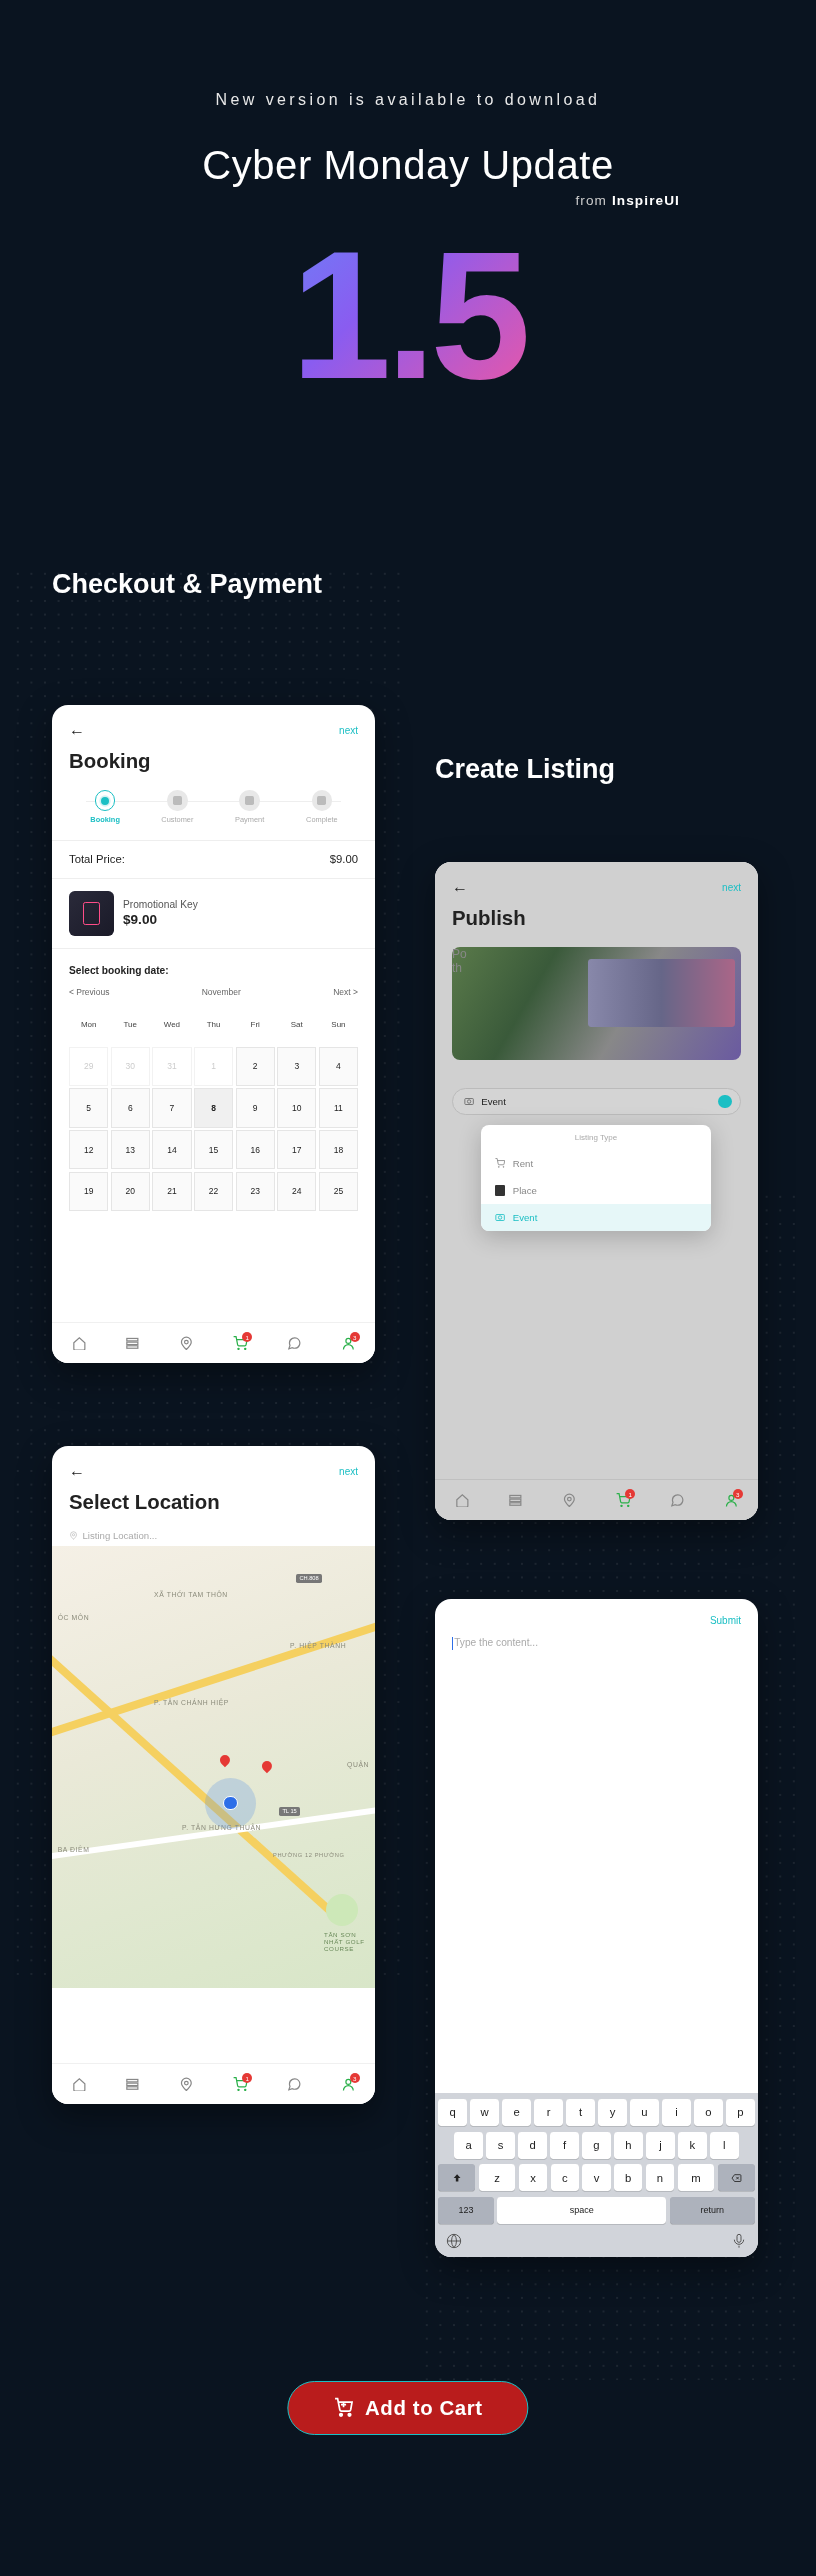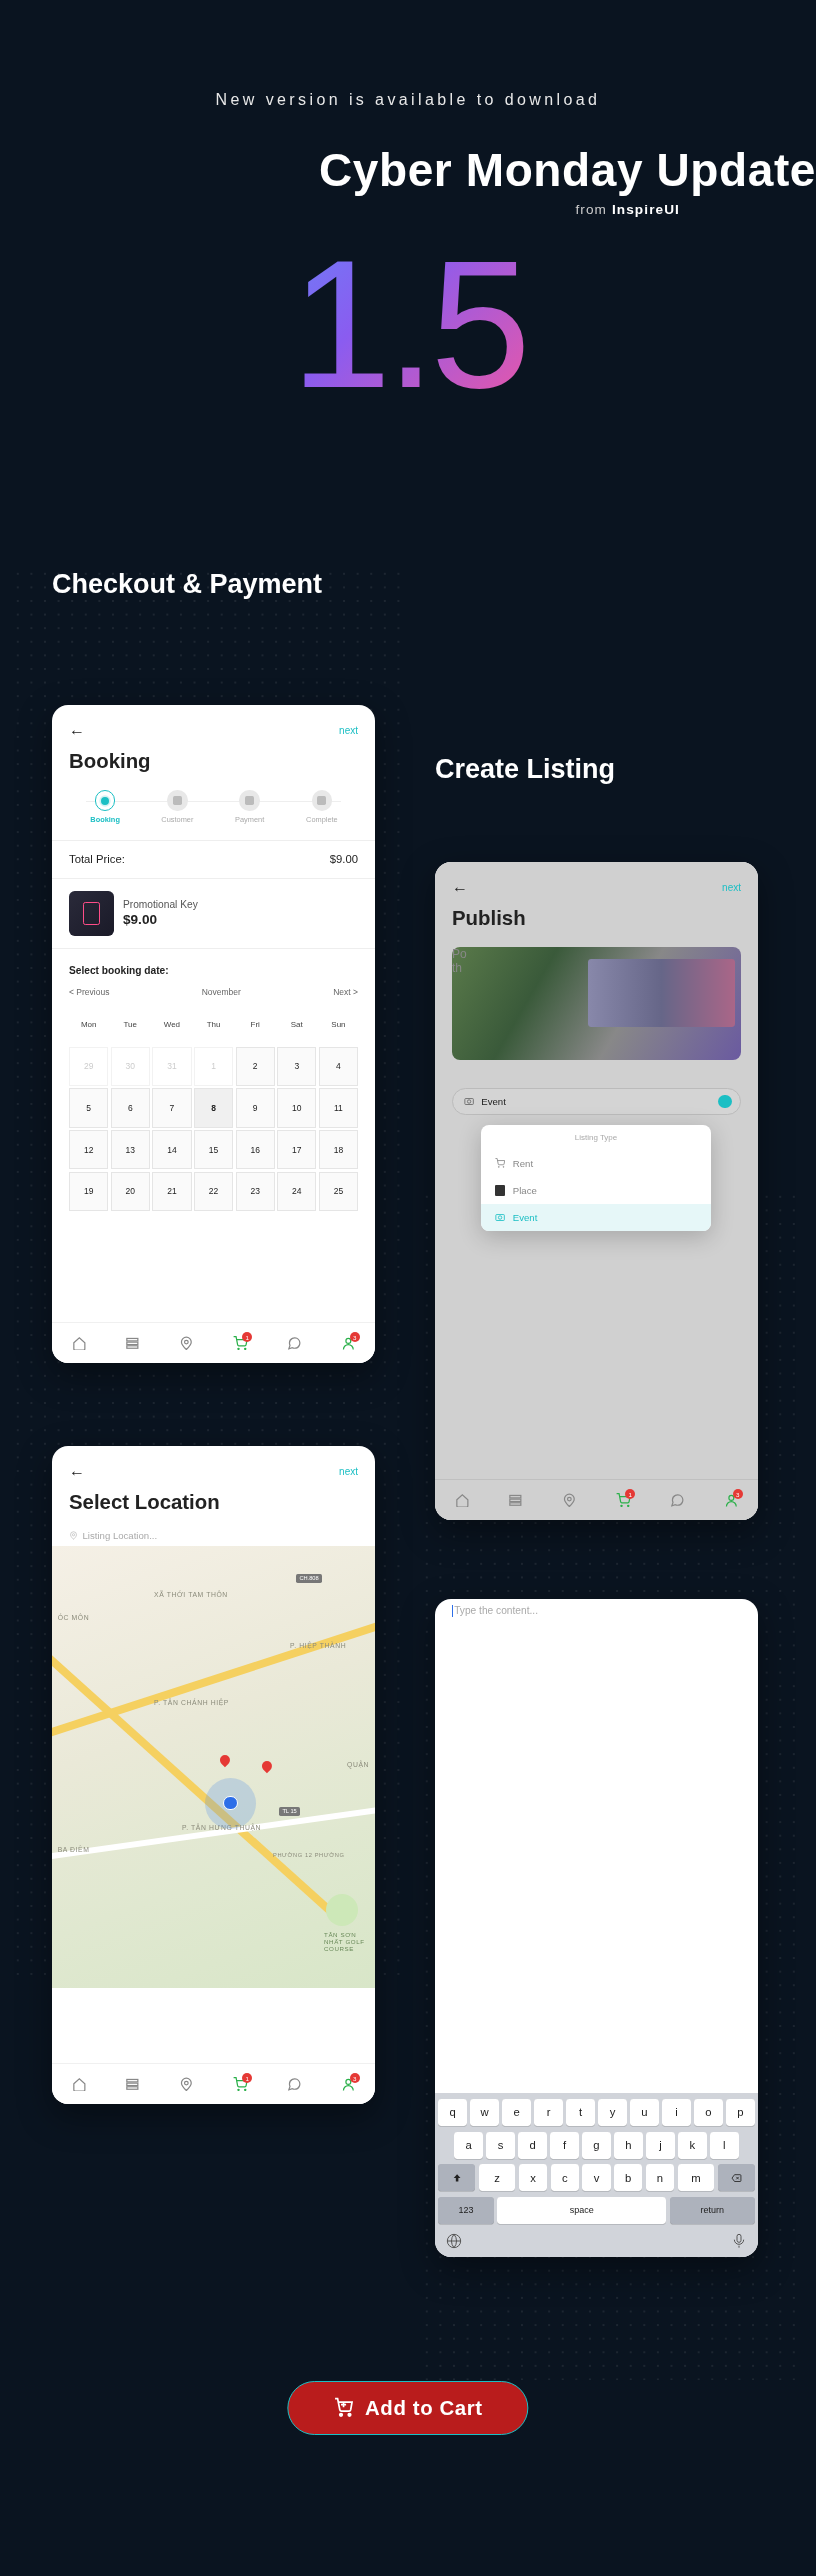--- a/index.html
+++ b/index.html
@@ -3,24 +3,24 @@
 <meta charset="utf-8">
 <style>
 * { margin: 0; padding: 0; box-sizing: border-box; font-family: -apple-system, BlinkMacSystemFont, 'Segoe UI', Helvetica, Arial, sans-serif; }
 body { background: #0a1420; color: #fff; width: 816px; min-height: 2576px; position: relative; overflow: hidden; }
 .dotgrid { position: absolute; background-image: radial-gradient(circle, rgba(255,255,255,0.08) 1.1px, transparent 1.1px); background-size: 13.6px 13.6px; pointer-events: none; }
 .dg1 { left: 11.3px; top: 567px; width: 397px; height: 1417px; }
 .dg2 { left: 420px; top: 1190px; width: 385px; height: 1190px; }
 
 .hero { text-align: center; padding-top: 91px; }
 .hero-sub { letter-spacing: 3.4px; font-size: 16px; font-weight: 300; color: #e8e8e8; }
-.hero-title { font-size: 46px; font-weight: 700; margin-top: 34px; letter-spacing: 0.6px; text-align: right; }
+.hero-title { font-size: 40px; font-weight: 400; margin-top: 34px; letter-spacing: 0.6px; }
 .hero-from { font-size: 13.6px; font-weight: 300; color: #ccc; margin-top: 4.5px; letter-spacing: 1.1px; padding-right: 68px; text-align: right; max-width: 680px; margin-left: auto; margin-right: auto; }
 .hero-from b { font-weight: 600; color: #fff; }
-.ver { font-size: 181px; font-weight: 400; margin-top: 17px; background: linear-gradient(135deg, #4aa8ff 10%, #8a5cf0 45%, #e857a8 70%, #ff4d88 85%); -webkit-background-clip: text; background-clip: text; color: transparent; line-height: 1; letter-spacing: -5.7px; }
+.ver { font-size: 181px; font-weight: 700; margin-top: 17px; background: linear-gradient(135deg, #4aa8ff 10%, #8a5cf0 45%, #e857a8 70%, #ff4d88 85%); -webkit-background-clip: text; background-clip: text; color: transparent; line-height: 1; letter-spacing: -5.7px; }
 
 .sec-title { font-size: 27px; font-weight: 800; position: absolute; }
 .st1 { left: 52px; top: 569px; }
 .st2 { left: 435px; top: 754px; }
 
 .phone { position: absolute; background: #fff; border-radius: 16px; overflow: hidden; box-shadow: 0 11.3px 34px rgba(0,0,0,0.4); color: #222; }
 .p1 { left: 52px; top: 705px; width: 323px; height: 658px; }
 .p2 { left: 52px; top: 1446px; width: 323px; height: 658px; }
 .p3 { left: 435px; top: 862px; width: 323px; height: 658px; }
 .p4 { left: 435px; top: 1599px; width: 323px; height: 658px; }
@@ -408,20 +408,24 @@
         <svg viewBox="0 0 24 24" fill="none" stroke="#2bb04a" stroke-width="2">
           <circle cx="12" cy="8" r="4"></circle>
           <path d="M4 22c0-4.4 3.6-8 8-8s8 3.6 8 8"></path>
         </svg>
         <span class="badge">3</span>
       </div>
   </div>
 </div>
 
 <div class="phone p4">
+  <div class="topbar">
+    <span></span>
+    <span class="next-link">Submit</span>
+  </div>
   <div class="content-input">
     <span class="cursor"></span><span>Type the content...</span>
   </div>
   <div class="keyboard">
     <div class="krow" id="kr1">
         <div class="key">q</div>
         <div class="key">w</div>
         <div class="key">e</div>
         <div class="key">r</div>
         <div class="key">t</div>

